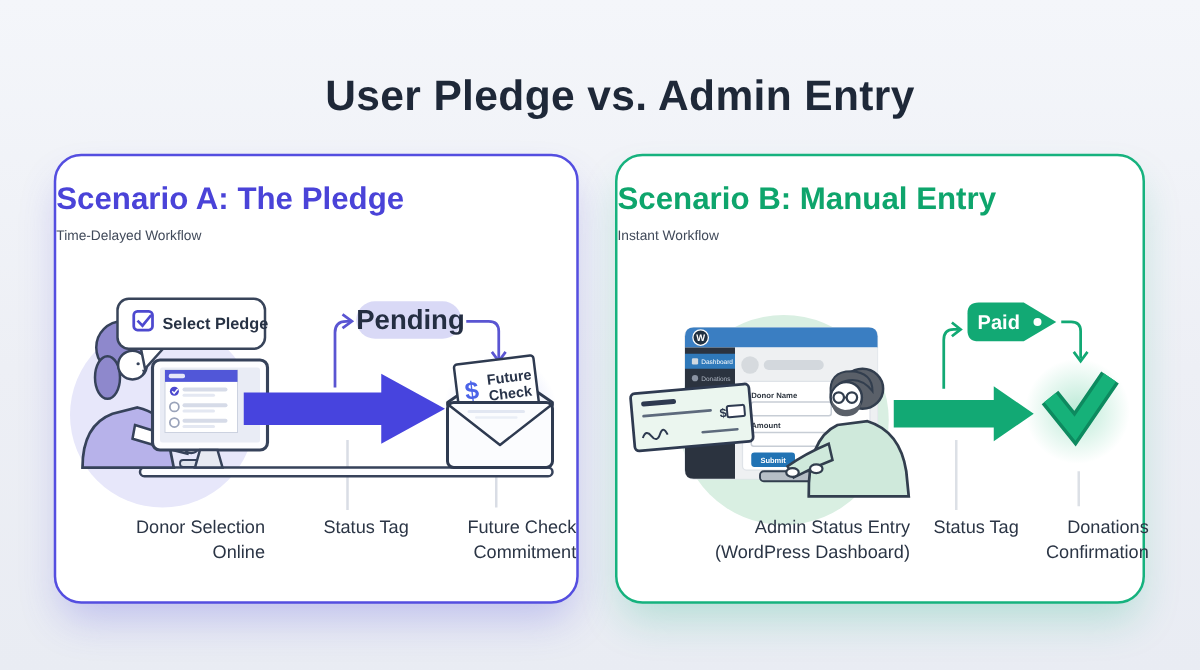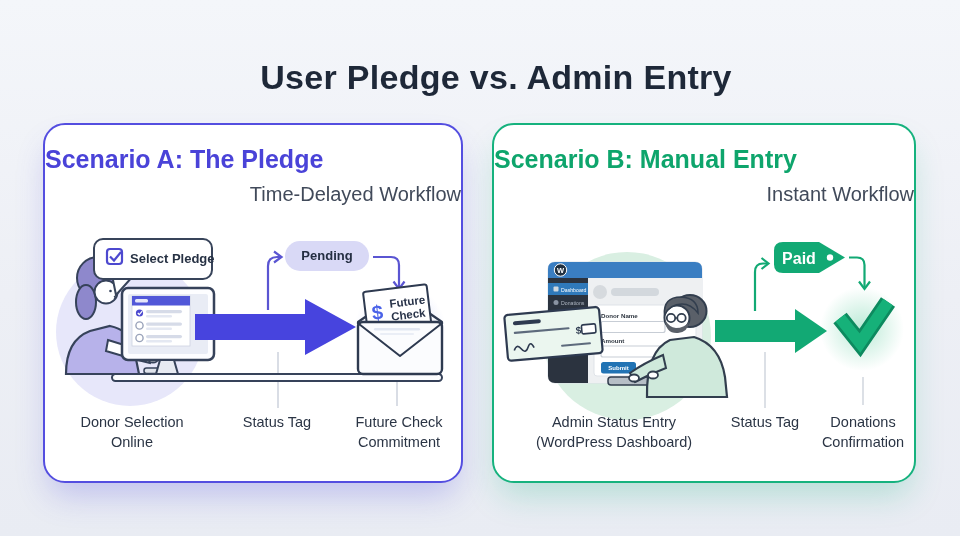--- a/index.html
+++ b/index.html
@@ -26,32 +26,32 @@
     padding-left:38px;
   }
   .card h2{
     position:absolute;top:20px;left:0;width:100%;margin:0;
     font-size:25px;font-weight:800;
   }
   .card-a h2{color:#4a43d8;}
   .card-b h2{color:#0ea56c;}
   .card .subtitle{
     position:absolute;top:58px;left:0;width:100%;margin:0;
-    text-align:right;font-size:20px;color:#414a5a;
+    text-align:left;font-size:11px;color:#414a5a;
   }
   .illus{position:absolute;}
   .illus-a{left:5px;top:93px;}
   .illus-b{left:4px;top:100px;}
   .badge-pending{
     position:absolute;left:240px;top:116px;width:84px;height:30px;
     background:#d9d9f6;border-radius:16px;
-    font-size:13px;font-weight:800;color:#242e42;line-height:30px;text-align:center;
+    font-size:22px;font-weight:800;color:#242e42;line-height:30px;text-align:center;
   }
   .flow-label{
-    position:absolute;top:287px;text-align:center;white-space:pre-line;
+    position:absolute;top:287px;text-align:right;white-space:pre-line;
     font-size:14.5px;line-height:1.38;color:#2b3545;
   }
   .la1{left:7px;width:160px;}
   .la2{left:182px;width:100px;}
   .la3{left:292px;width:124px;}
   .lb1{left:6px;width:228px;}
   .lb2{left:221px;width:100px;}
   .lb3{left:313px;width:112px;}
   svg text{font-family:"Liberation Sans","DejaVu Sans",sans-serif;}
 </style>

